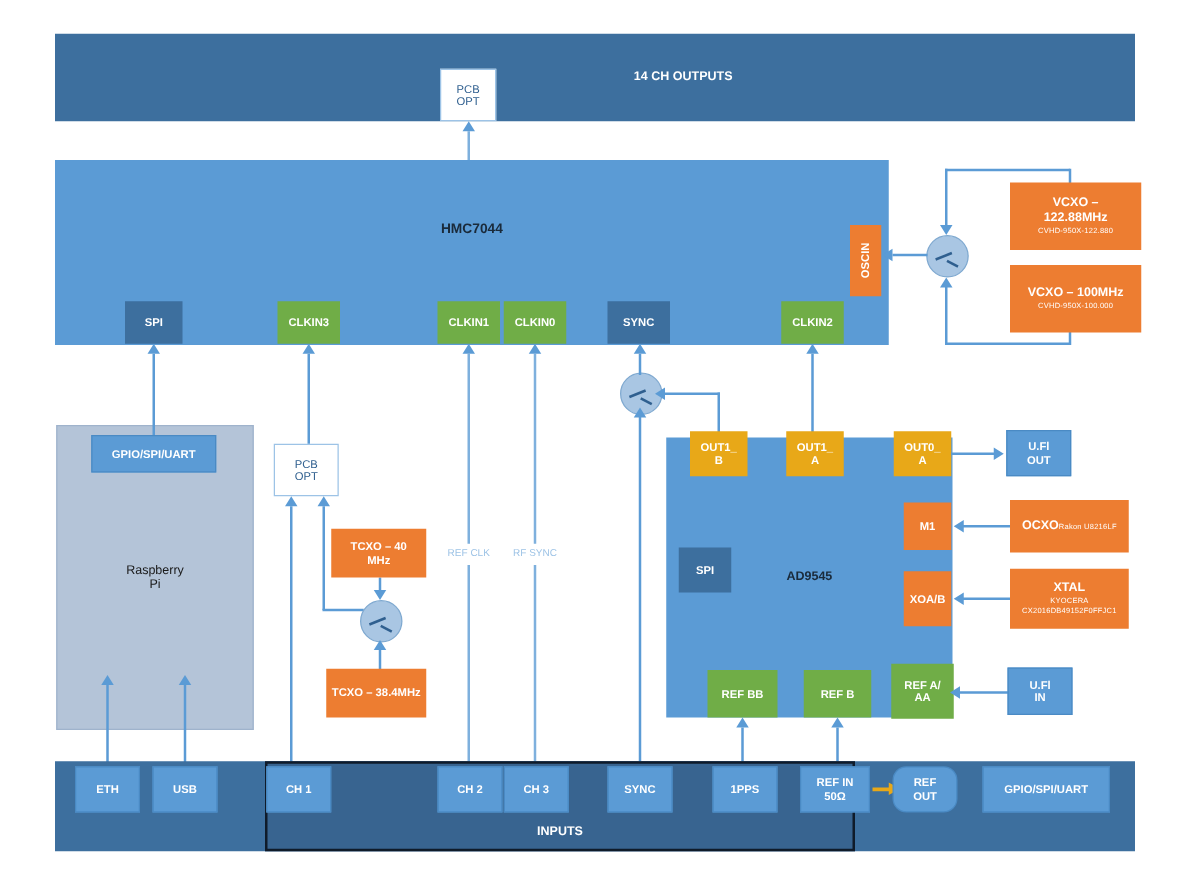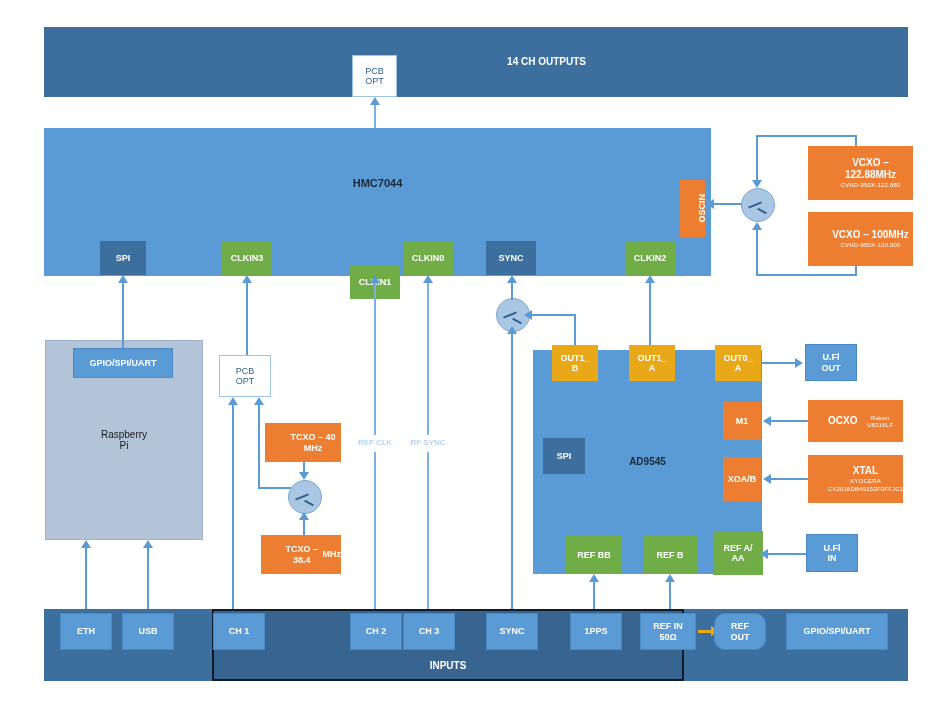--- a/index.html
+++ b/index.html
@@ -11,21 +11,21 @@
 
   
   .bar-dark{background:#3d6f9e;}
   .bar-dark-inner{background:#386490;}
   .body-blue{background:#5b9bd5;}
   .port-green{background:#70ad47;color:#fff;font-weight:bold;}
   .port-navy{background:#3d6f9e;color:#fff;font-weight:bold;}
   .port-orange{background:#ed7d31;color:#fff;font-weight:bold;}
   .port-gold{background:#e8a818;color:#fff;font-weight:bold;}
   .port-lblue{background:#5b9bd5;color:#fff;font-weight:bold;border:1px solid #4a8ac4;}
-  .osc-orange{background:#ed7d31;color:#fff;padding-left:20px;}
+  .osc-orange{background:#ed7d31;color:#fff;}
   .white-box{background:#ffffff;border:1px solid #9dc3e6;color:#2f5f8f;}
   .rpi{background:#b4c4d8;border:1px solid #9fb3cc;color:#1a1a1a;}
 
   .title-dark{color:#ffffff;font-weight:bold;}
   .lbl-dark{color:#1a2a3a;font-weight:bold;}
   .lbl-blue{color:#9dc3e6;font-weight:normal;text-align:right;}
 
   
   .w{position:absolute;background:#5b9bd5;}
   .wv{width:2px;}
@@ -82,21 +82,21 @@
   <div class="blk osc-orange" style="left:680px;top:180px;width:25px;height:57px;">
     <span class="vert-text" style="font-size:9px;font-weight:bold;">OSCIN</span>
   </div>
 
   <div class="blk port-navy" style="left:100px;top:241px;width:46px;height:34px;font-size:9px;">
     <span>SPI</span>
     </div>
   <div class="blk port-green" style="left:222px;top:241px;width:50px;height:34px;font-size:9px;">
     <span>CLKIN3</span>
     </div>
-  <div class="blk port-green" style="left:350px;top:241px;width:50px;height:34px;font-size:9px;margin-top:24px;">
+  <div class="blk port-green" style="left:350px;top:241px;width:50px;height:34px;font-size:9px;">
     <span>CLKIN1</span>
     </div>
   <div class="blk port-green" style="left:403px;top:241px;width:50px;height:34px;font-size:9px;">
     <span>CLKIN0</span>
     </div>
   <div class="blk port-navy" style="left:486px;top:241px;width:50px;height:34px;font-size:9px;">
     <span>SYNC</span>
     </div>
   <div class="blk port-green" style="left:625px;top:241px;width:50px;height:34px;font-size:9px;">
     <span>CLKIN2</span>
@@ -121,21 +121,21 @@
     <span>VCXO –</span>
     <span>122.88MHz</span>
     <span class="sub">CVHD-950X-122.880</span>
   </div>
 
   <div class="blk osc-orange" style="left:808px;top:212px;width:105px;height:54px;flex-direction:column;font-size:10px;font-weight:bold;">
     <span>VCXO – 100MHz</span>
     <span class="sub">CVHD-950X-100.000</span>
   </div>
 
-  <div class="blk rpi" style="left:45px;top:340px;width:158px;height:200px;flex-direction:column;font-size:10px;align-items:center;">
+  <div class="blk rpi" style="left:45px;top:340px;width:158px;height:244px;flex-direction:column;font-size:10px;align-items:center;">
     <span>Raspberry</span>
     <span>Pi</span>
   </div>
   <div class="blk port-lblue" style="left:73px;top:348px;width:100px;height:30px;font-size:9px;">
     <span>GPIO/SPI/UART</span>
   </div>
 
   <div class="w wv" style="left:122px;top:283px;height:65px;"></div>
   <div class="arr arr-up" style="left:118px;top:275px;"></div>
 

